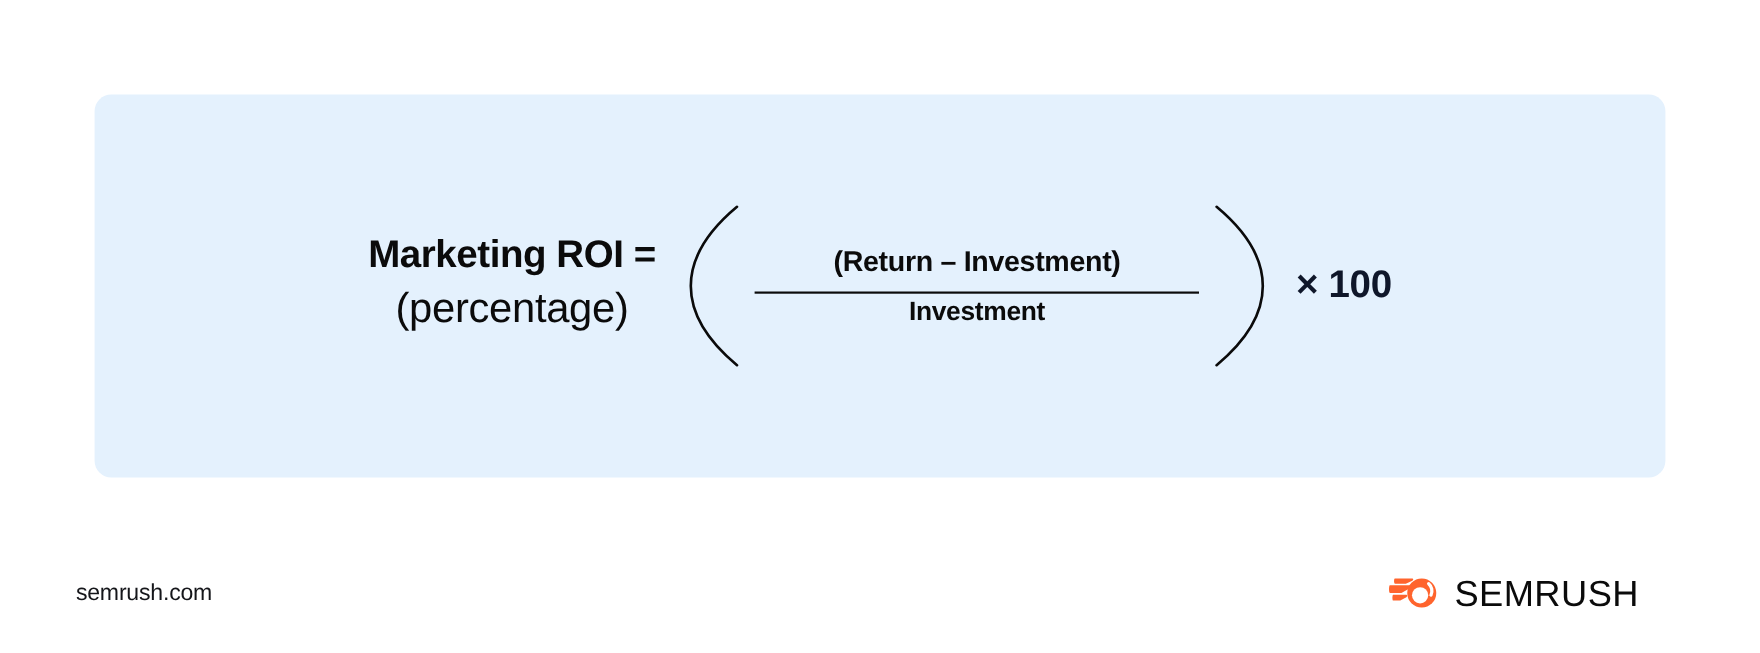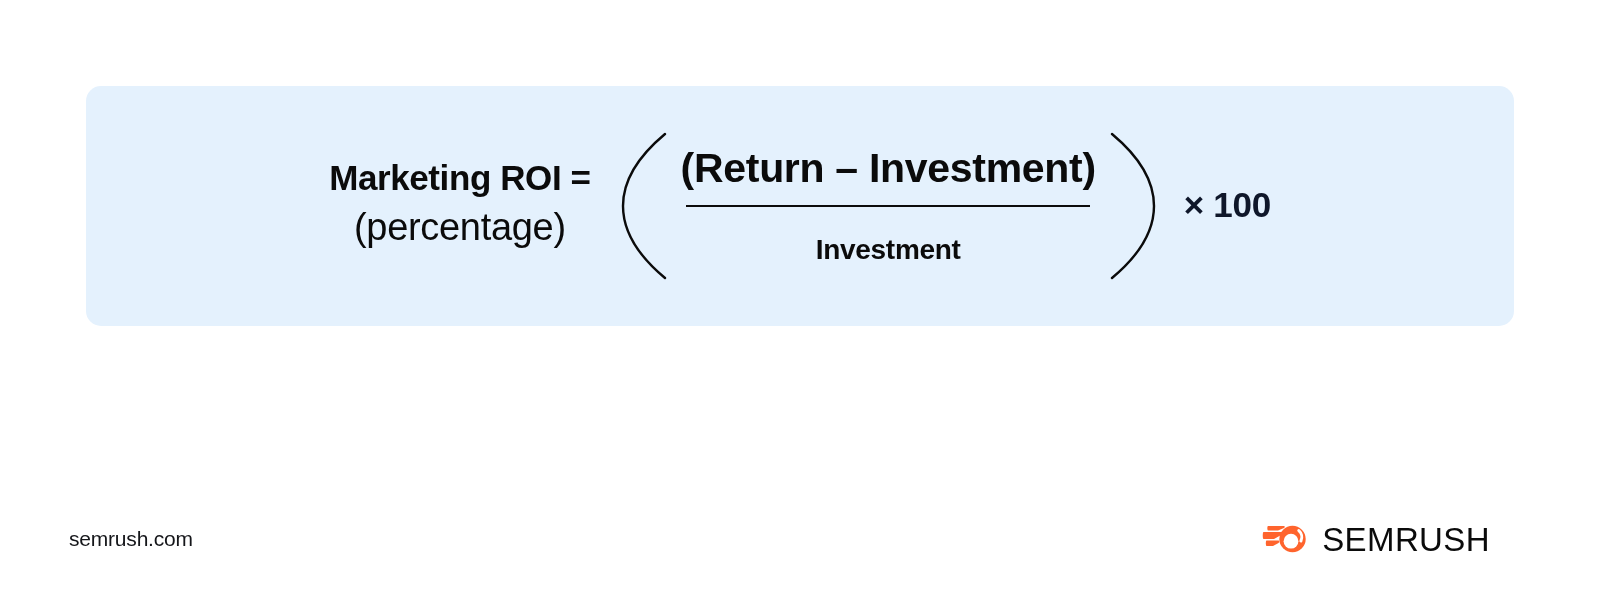--- a/index.html
+++ b/index.html
@@ -14,21 +14,21 @@
     overflow: hidden;
     position: relative;
   }
 
   
   .formula-panel {
     position: absolute;
     left: 86px;
     top: 86px;
     width: 1428px;
-    height: 240px;
+    height: 348px;
     background: #e4f1fd;
     border-radius: 15px;
     box-sizing: border-box;
   }
 
   .formula-row {
     position: absolute;
     left: 0;
     top: 0;
     width: 100%;
@@ -83,41 +83,41 @@
 
   .fraction {
     display: flex;
     flex-direction: column;
     align-items: center;
     justify-content: center;
     padding: 0 10px;
     min-width: 400px;
   }
   .numerator {
-    font-size: 41px;
+    font-size: 26px;
     font-weight: 700;
     color: #0b0b0b;
     letter-spacing: -0.3px;
     white-space: nowrap;
     line-height: 1.1;
     padding-bottom: 14px;
   }
   .frac-bar {
     width: 404px;
     height: 2px;
     background: #0b0b0b;
   }
   .denominator {
-    font-size: 28px;
+    font-size: 24px;
     font-weight: 700;
     color: #0b0b0b;
     letter-spacing: -0.3px;
     white-space: nowrap;
     line-height: 1.1;
-    padding-top: 28px;
+    padding-top: 4px;
   }
 
   .multiplier {
     font-size: 35px;
     font-weight: 700;
     color: #0f172a;
     letter-spacing: -0.3px;
     white-space: nowrap;
     margin-left: 22px;
     margin-top: -2px;

